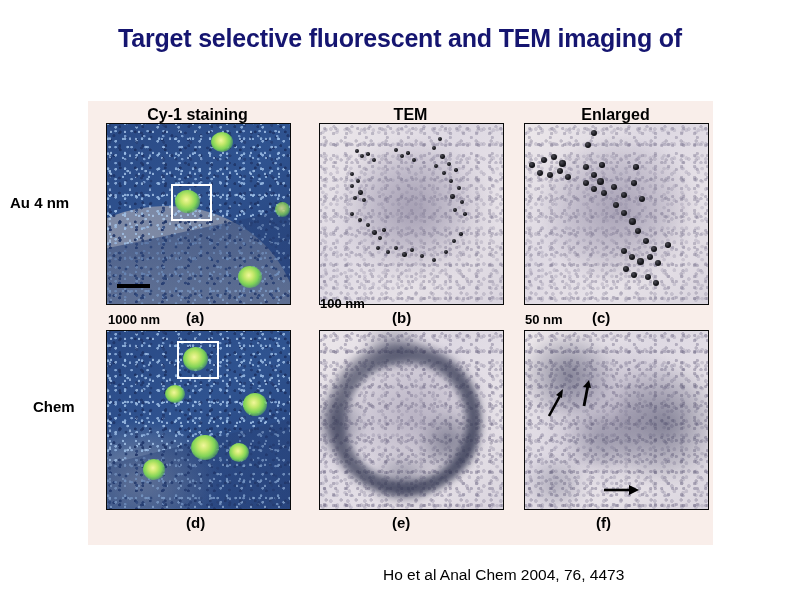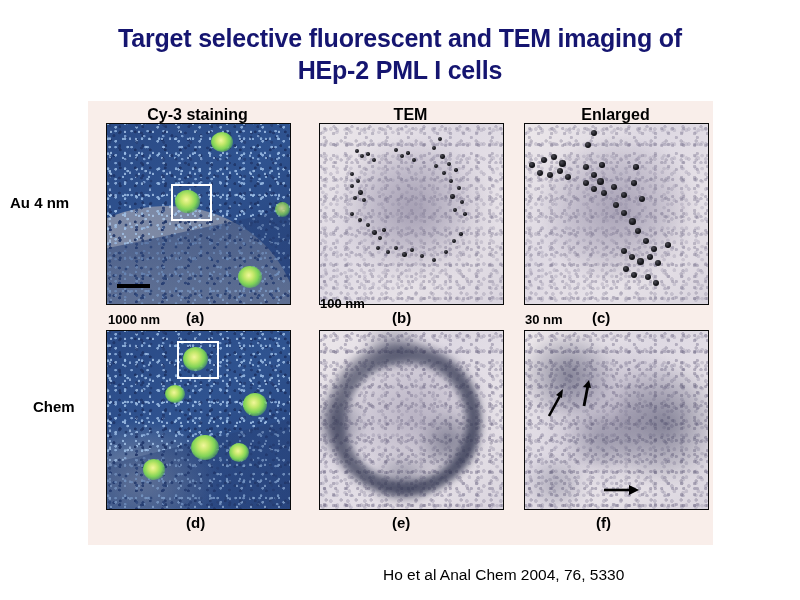--- a/index.html
+++ b/index.html
@@ -153,29 +153,28 @@
   #citation{
     position:absolute;left:383px;top:566px;color:#000;font-size:15.5px;
     white-space:nowrap;
   }
 </style>
 </head>
 <body>
 
 <div id="slide-title">
   <span class="tline">Target selective fluorescent  and TEM imaging of</span>
-  <span class="tline">HEp-2 PML I cells</span>
 </div>
 
 <div id="figure-block"></div>
 
 <div class="row-label" id="row-label-au">Au 4 nm</div>
 <div class="row-label" id="row-label-cdse">Chem</div>
 
-<div class="col-header" id="col-header-0">Cy-3 staining</div>
+<div class="col-header" id="col-header-0">Cy-1 staining</div>
 <div class="col-header" id="col-header-1">TEM</div>
 <div class="col-header" id="col-header-2">Enlarged</div>
 
 <div class="panel fluor col0 rowTop">
   <div class="nucmask"></div>
   <div class="speckle"></div>
   <div class="nucmask2"></div>
   <div class="gspot" style="left:104px;top:8px;width:22px;height:20px;"></div>
   <div class="gspot" style="left:68px;top:66px;width:25px;height:23px;"></div>
   <div class="gspot" style="left:131px;top:142px;width:24px;height:22px;"></div>
@@ -272,21 +271,21 @@
   <div class="gold" style="left:122px;top:130px;width:6px;height:6px;"></div>
   <div class="gold" style="left:130px;top:136px;width:6px;height:6px;"></div>
   <div class="gold" style="left:98px;top:142px;width:6px;height:6px;"></div>
   <div class="gold" style="left:106px;top:148px;width:6px;height:6px;"></div>
   <div class="gold" style="left:120px;top:150px;width:6px;height:6px;"></div>
   <div class="gold" style="left:128px;top:156px;width:6px;height:6px;"></div>
   <div class="gold" style="left:140px;top:118px;width:5.5px;height:5.5px;"></div>
   <div class="gold" style="left:74px;top:38px;width:5.5px;height:5.5px;"></div>
   <div class="gold" style="left:108px;top:40px;width:5.5px;height:5.5px;"></div>
 </div>
-<div class="scale-text" style="left:525px;top:312px;">30 nm</div>
+<div class="scale-text" style="left:525px;top:312px;">50 nm</div>
 <div class="panel-cap" style="left:592px;top:309px;">(c)</div>
 
 <div class="panel fluor col0 rowBot">
   <div class="speckle"></div>
   <div class="nucmask2" style="left:-20%;top:62%;width:150%;height:55%;transform:rotate(-14deg);opacity:.8;"></div>
   <div class="gspot" style="left:76px;top:16px;width:25px;height:24px;"></div>
   <div class="gspot" style="left:58px;top:54px;width:20px;height:18px;"></div>
   <div class="gspot" style="left:136px;top:62px;width:24px;height:23px;"></div>
   <div class="gspot" style="left:84px;top:104px;width:28px;height:25px;"></div>
   <div class="gspot" style="left:122px;top:112px;width:20px;height:19px;"></div>
@@ -321,13 +320,13 @@
     <line x1="7" y1="27" x2="11" y2="6" stroke="#000" stroke-width="2.8"></line>
     <polygon points="12,1 6,8 14,9" fill="#000"></polygon>
   </svg>
   <svg class="arrow" style="left:78px;top:152px;" width="38" height="14" viewBox="0 0 38 14">
     <line x1="1" y1="7" x2="28" y2="7" stroke="#000" stroke-width="2.6"></line>
     <polygon points="36,7 26,2 26,12" fill="#000"></polygon>
   </svg>
 </div>
 <div class="panel-cap" style="left:596px;top:514px;">(f)</div>
 
-<div id="citation">Ho et al Anal Chem 2004, 76, 5330</div>
+<div id="citation">Ho et al Anal Chem 2004, 76, 4473</div>
 
 </body></html>

